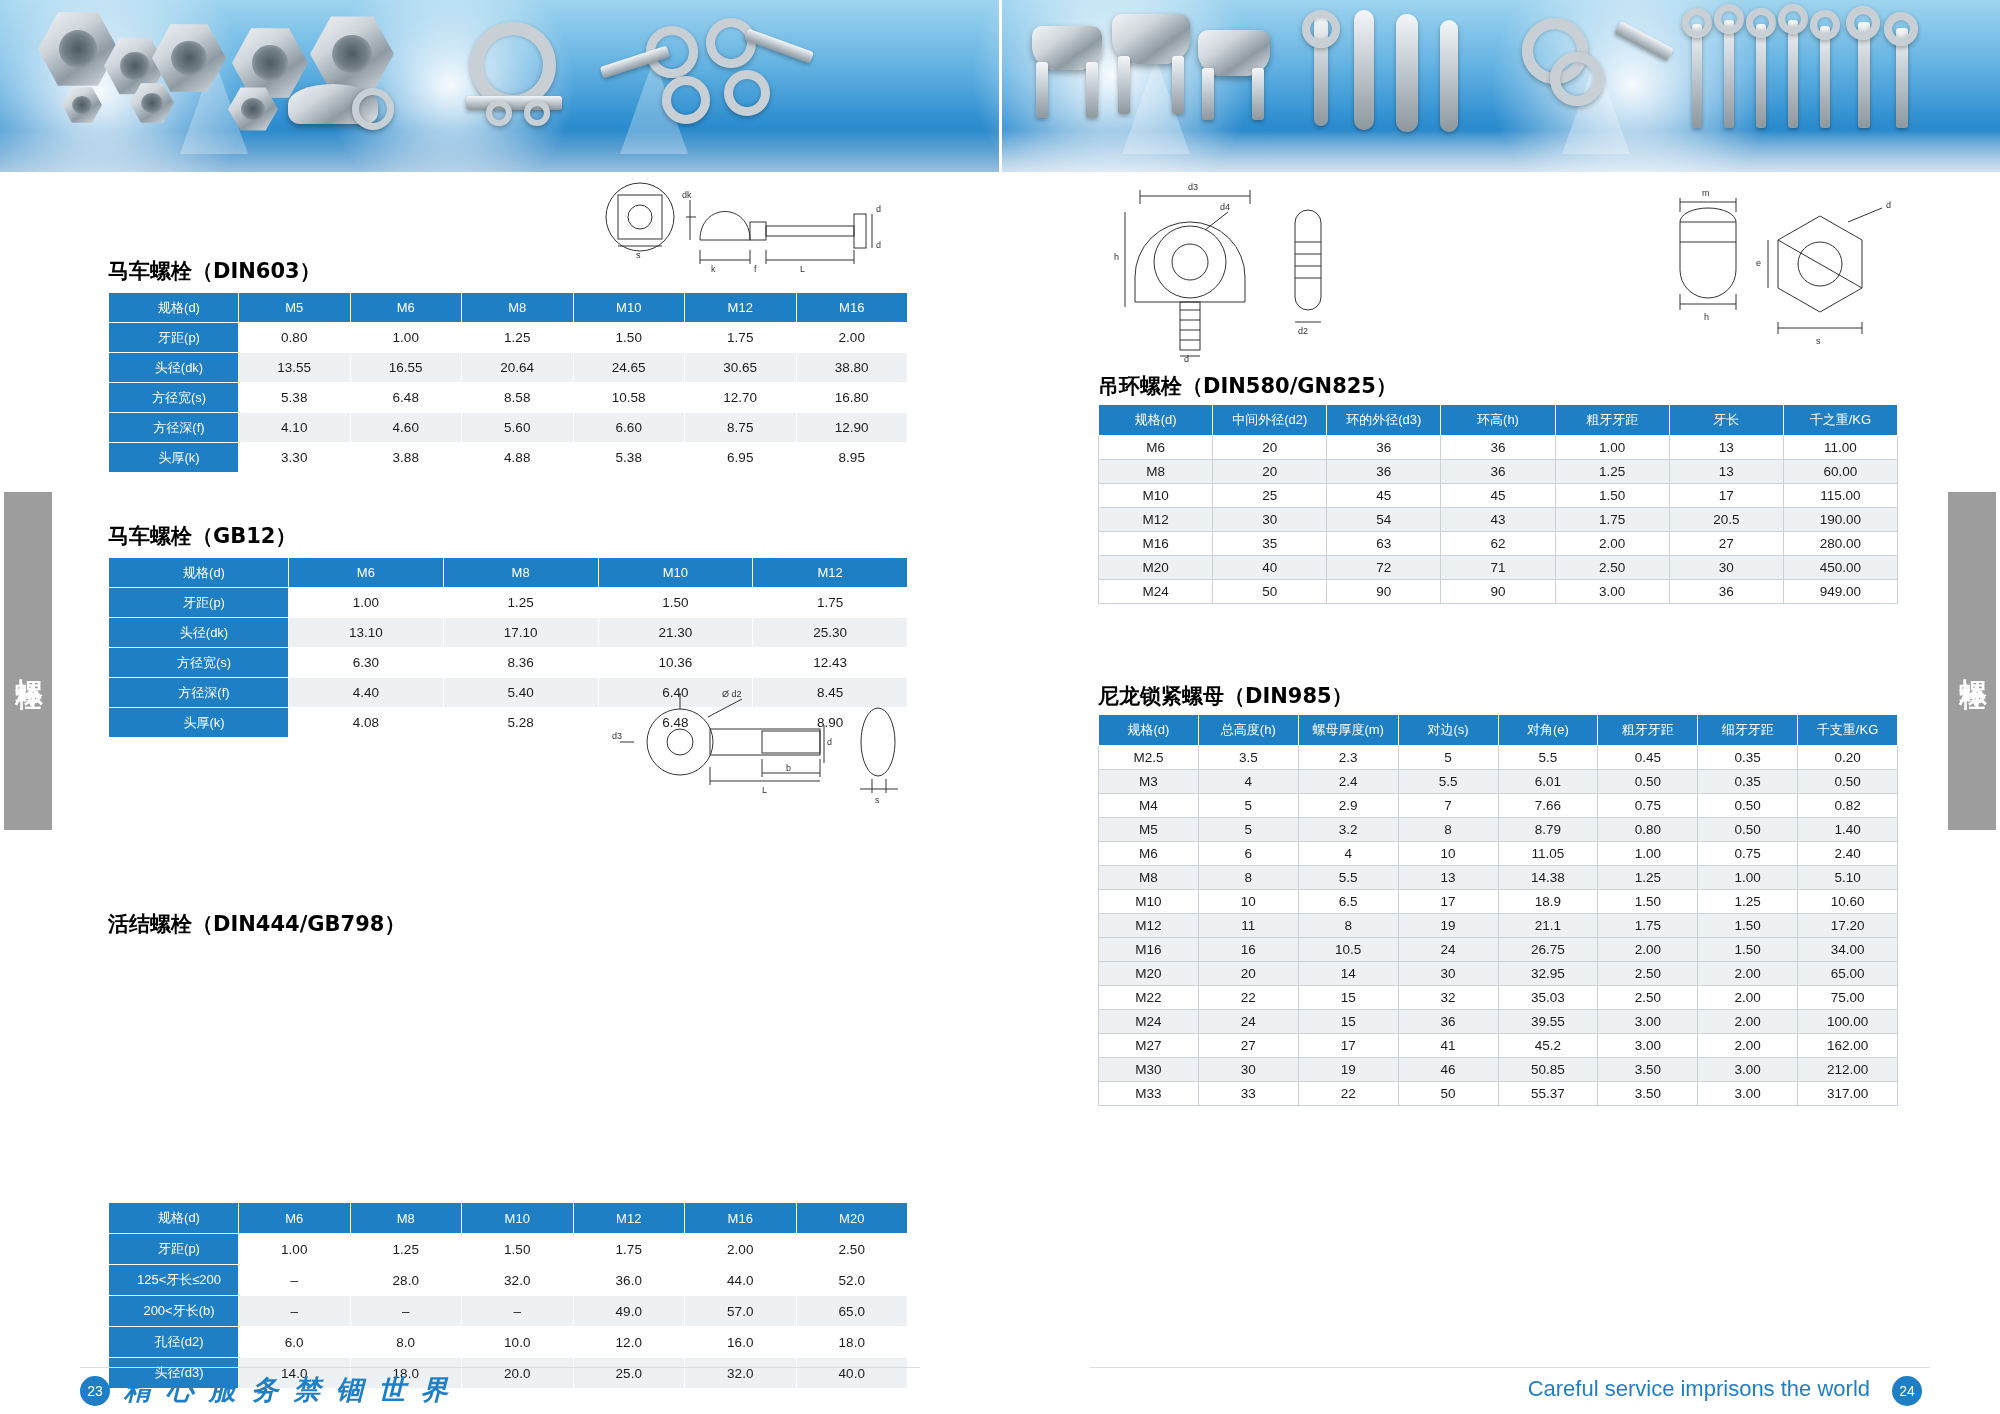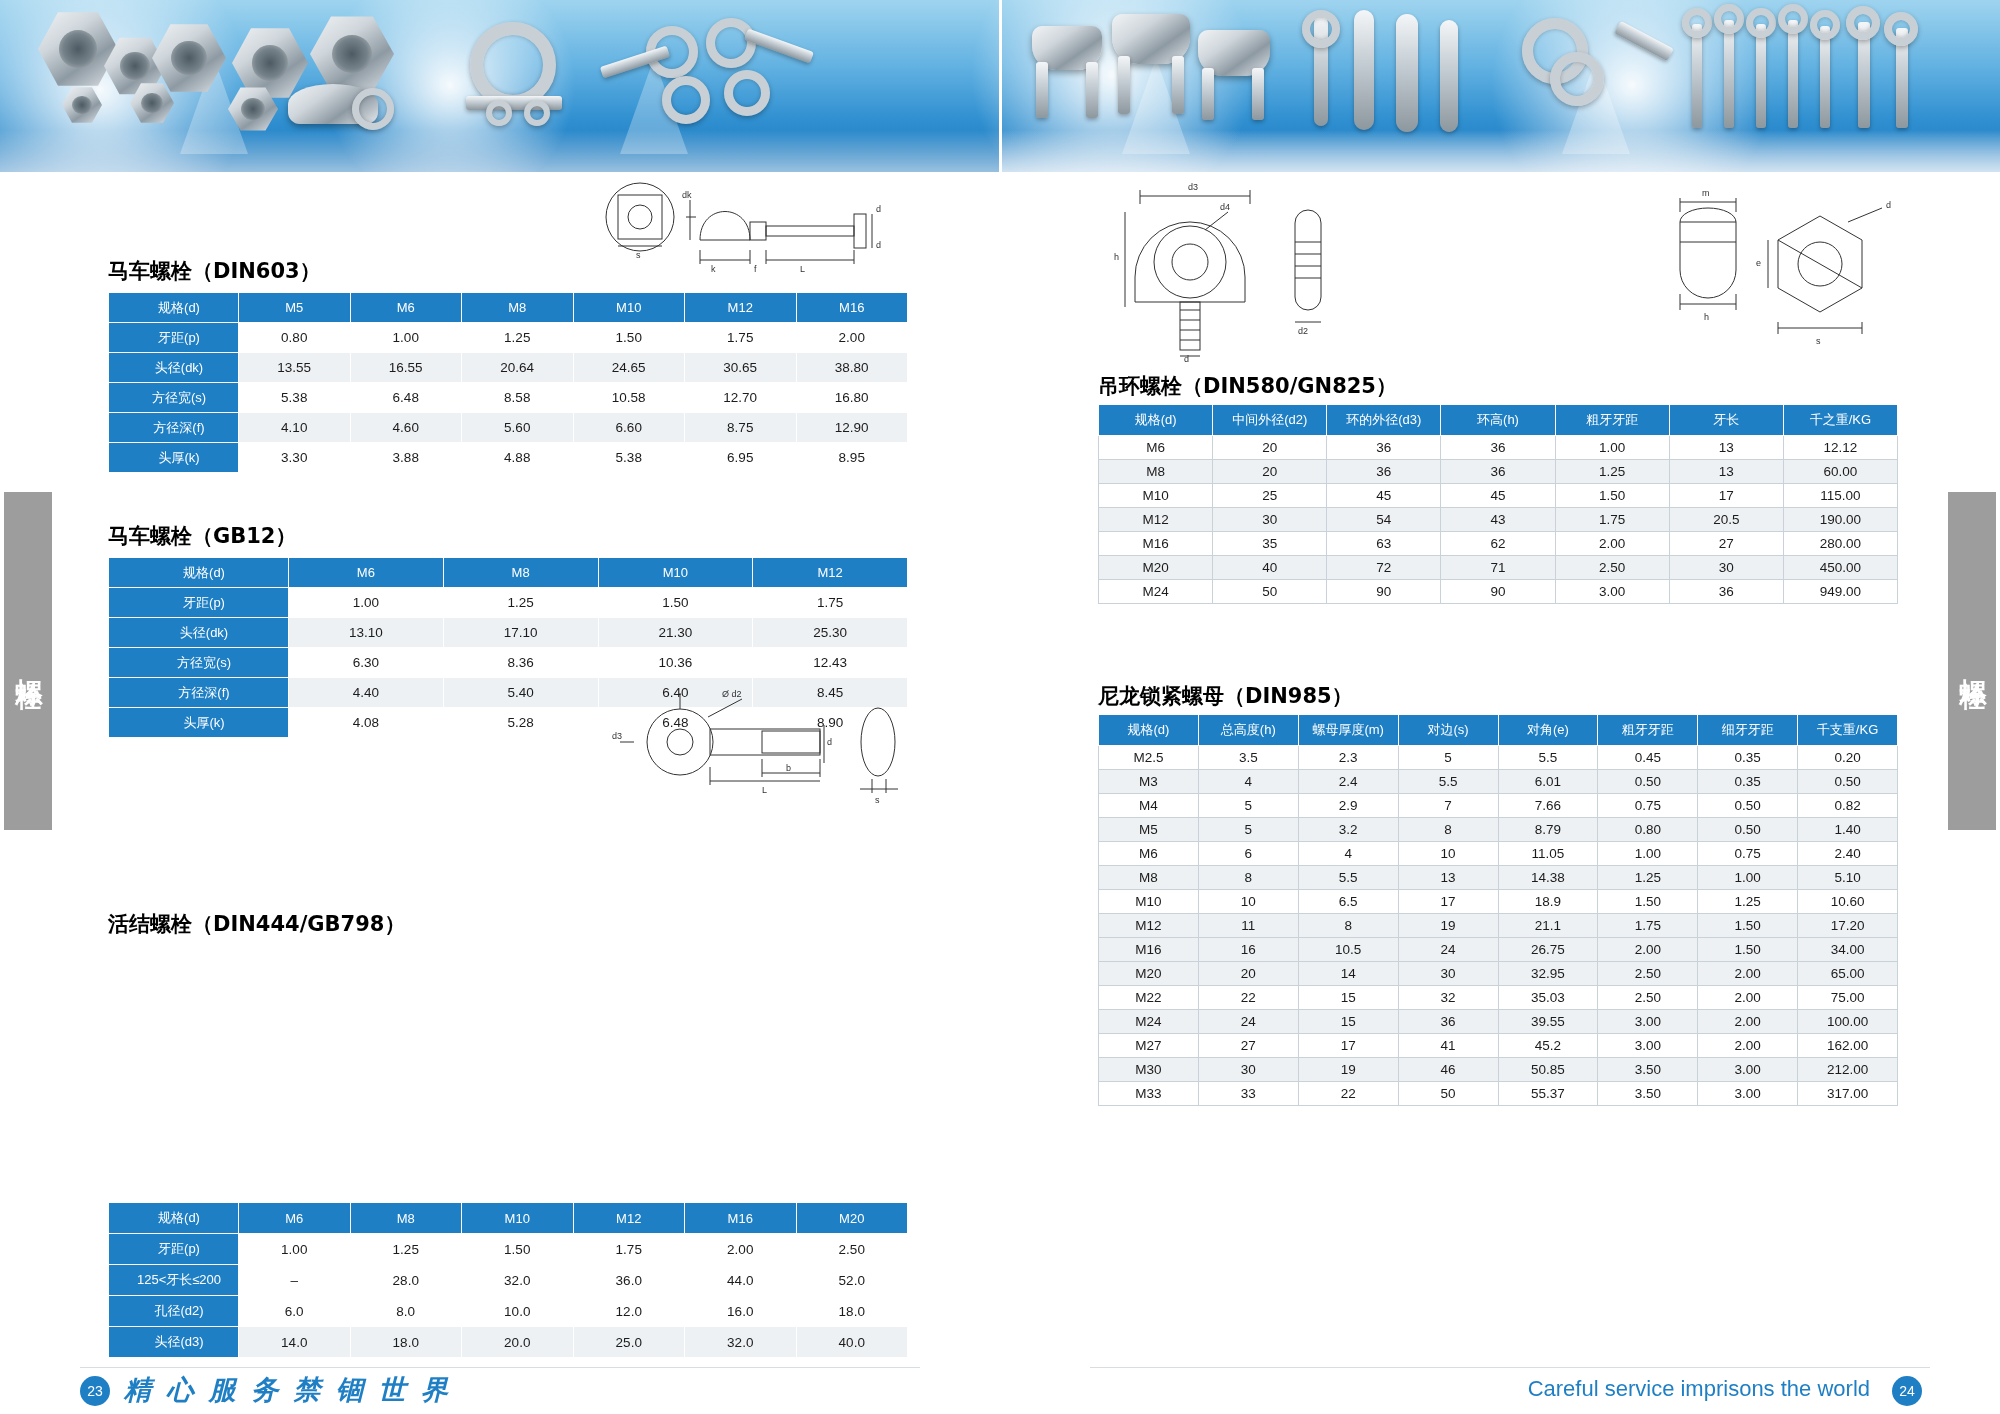--- a/index.html
+++ b/index.html
@@ -453,20 +453,29 @@
             <td class="cell-a">2.50</td>
           </tr>
           <tr>
             <td class="hrow-label" style="height:31px">125&lt;牙长≤200</td>
             <td class="cell-a">–</td>
             <td class="cell-a">28.0</td>
             <td class="cell-a">32.0</td>
             <td class="cell-a">36.0</td>
             <td class="cell-a">44.0</td>
             <td class="cell-a">52.0</td>
+          </tr>
+          <tr>
+            <td class="hrow-label" style="height:31px">200&lt;牙长(b)</td>
+            <td class="cell-b">–</td>
+            <td class="cell-b">–</td>
+            <td class="cell-b">–</td>
+            <td class="cell-b">49.0</td>
+            <td class="cell-b">57.0</td>
+            <td class="cell-b">65.0</td>
           </tr>
           <tr>
             <td class="hrow-label" style="height:31px">孔径(d2)</td>
             <td class="cell-a">6.0</td>
             <td class="cell-a">8.0</td>
             <td class="cell-a">10.0</td>
             <td class="cell-a">12.0</td>
             <td class="cell-a">16.0</td>
             <td class="cell-a">18.0</td>
           </tr>
@@ -563,21 +572,21 @@
             <th>牙长</th>
             <th>千之重/KG</th>
           </tr>
           <tr class="odd">
             <td>M6</td>
             <td>20</td>
             <td>36</td>
             <td>36</td>
             <td>1.00</td>
             <td>13</td>
-            <td>12.12</td>
+            <td>11.00</td>
           </tr>
           <tr class="even">
             <td>M8</td>
             <td>20</td>
             <td>36</td>
             <td>36</td>
             <td>1.25</td>
             <td>13</td>
             <td>60.00</td>
           </tr>

